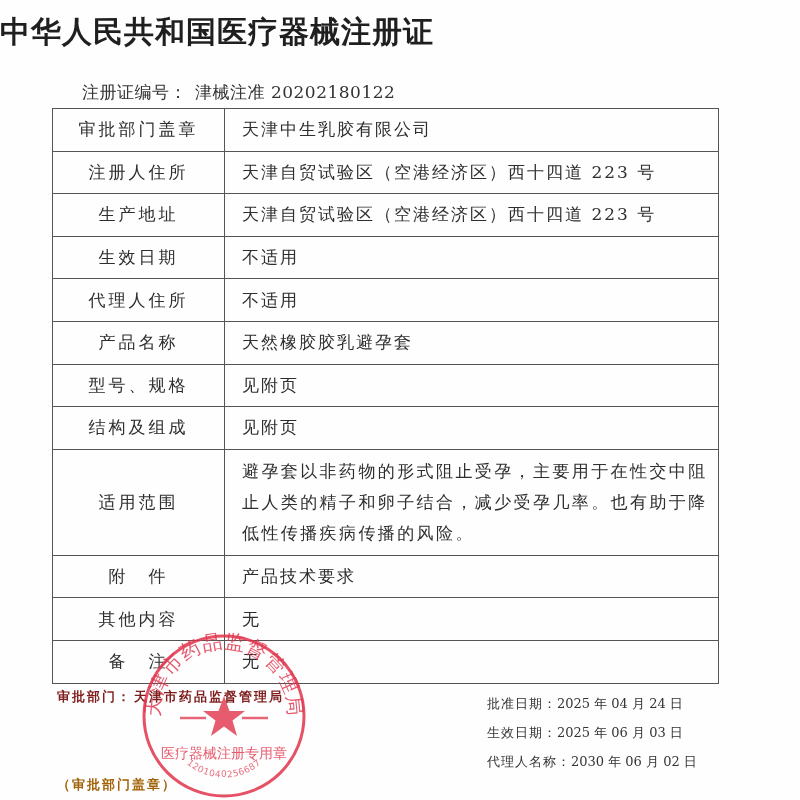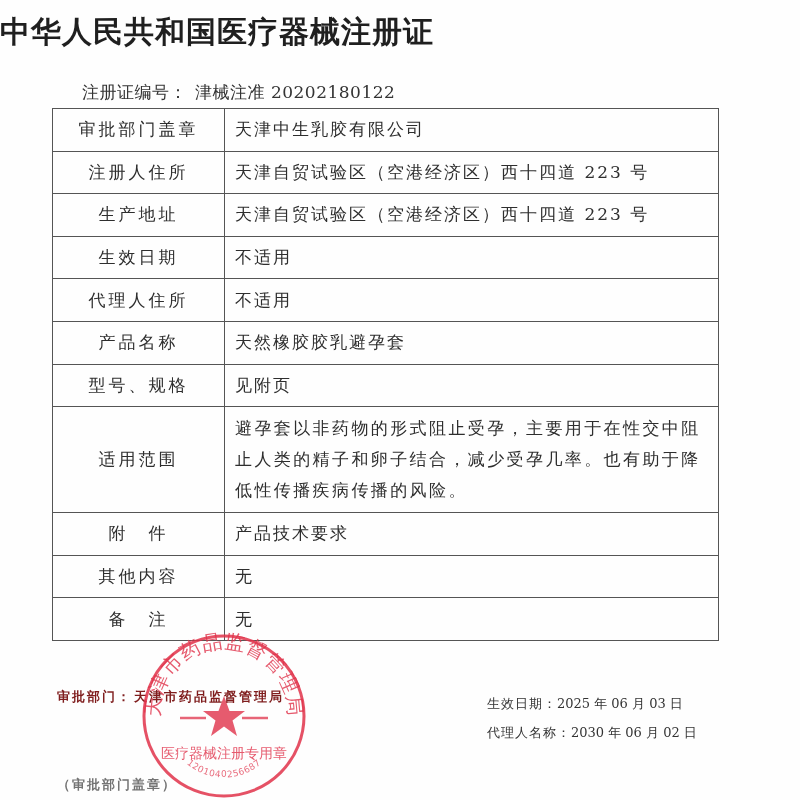--- a/index.html
+++ b/index.html
@@ -27,33 +27,33 @@
   }
   table.cert td {
     border: 1.5px solid #555;
     font-size: 17px; color: #2e2e2e;
     padding: 0; vertical-align: middle;
   }
   table.cert td.lbl {
     width: 171px; text-align: center; letter-spacing: 3px;
   }
   table.cert td.val {
-    padding-left: 10px; letter-spacing: 2px;
+    padding-left: 17px; letter-spacing: 2px;
   }
   table.cert tr { height: 42.6px; }
   table.cert tr.tall { height: 106px; }
   table.cert td.multi { line-height: 31px; letter-spacing: 2.4px; padding-right: 8px; }
   .footer-left {
     position: absolute; left: 57px; top: 688px;
     font-size: 13px; font-weight: bold; color: #7f1d1d; letter-spacing: 2px;
   }
   .footer-left .v { margin-left: 2px; }
   .stamp-note {
     position: absolute; left: 57px; top: 776px;
-    font-size: 13px; font-weight: bold; color: #737373; letter-spacing: 2px;
+    font-size: 13px; font-weight: bold; color: #a16207; letter-spacing: 2px;
   }
   .dates {
     position: absolute; left: 487px; top: 689px;
     font-size: 13px; color: #333; line-height: 29px;
   }
   .dates .row span.l { letter-spacing: 1px; }
   .seal {
     position: absolute; left: 140px; top: 632px;
     width: 168px; height: 168px; pointer-events: none;
   }
@@ -90,20 +90,24 @@
     <td class="val">不适用</td>
   </tr>
   <tr>
     <td class="lbl">产品名称</td>
     <td class="val">天然橡胶胶乳避孕套</td>
   </tr>
   <tr>
     <td class="lbl">型号、规格</td>
     <td class="val">见附页</td>
   </tr>
+  <tr>
+    <td class="lbl">结构及组成</td>
+    <td class="val">见附页</td>
+  </tr>
   <tr class="tall">
     <td class="lbl">适用范围</td>
     <td class="val multi">避孕套以非药物的形式阻止受孕，主要用于在性交中阻止人类的精子和卵子结合，减少受孕几率。也有助于降低性传播疾病传播的风险。</td>
   </tr>
   <tr>
     <td class="lbl">附　件</td>
     <td class="val">产品技术要求</td>
   </tr>
   <tr>
     <td class="lbl">其他内容</td>
@@ -116,20 +120,23 @@
 </tbody>
   </table>
 
 <div class="footer-left">
   <span>审批部门：</span><span class="v">天津市药品监督管理局</span>
 </div>
 
 <div class="stamp-note">（审批部门盖章）</div>
 
 <div class="dates">
+  <div class="row">
+    <span class="l">批准日期：</span><span>2025 年 04 月 24 日</span>
+  </div>
   <div class="row">
     <span class="l">生效日期：</span><span>2025 年 06 月 03 日</span>
   </div>
   <div class="row">
     <span class="l">代理人名称：</span><span>2030 年 06 月 02 日</span>
   </div>
 </div>
 
 <svg class="seal" viewBox="0 0 168 168" xmlns="http://www.w3.org/2000/svg">
   <defs>

